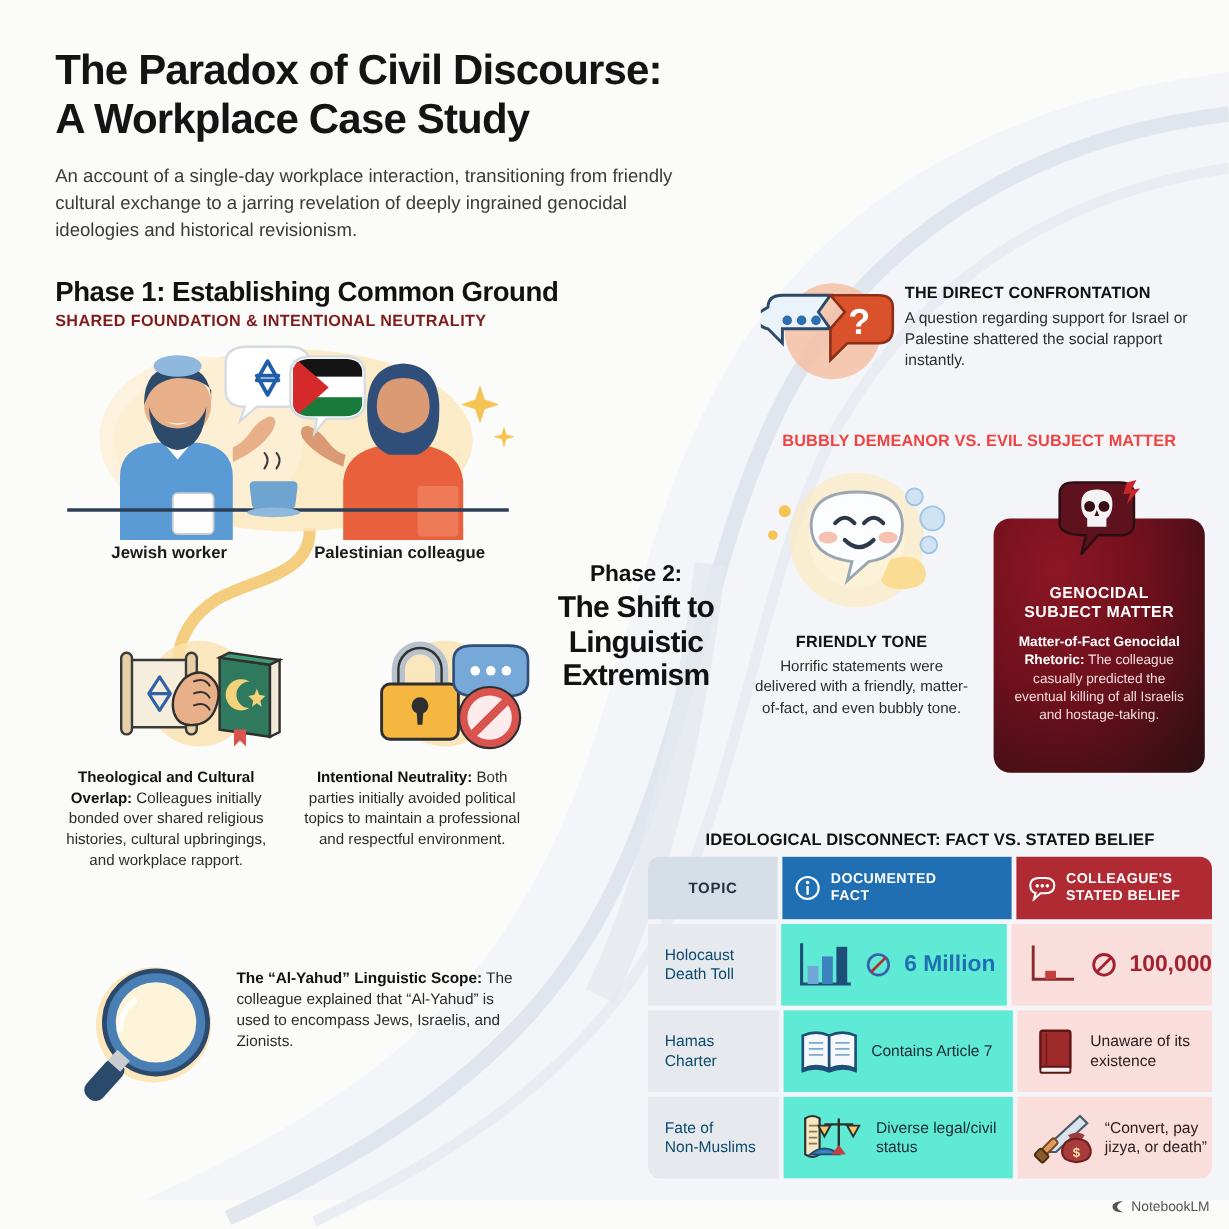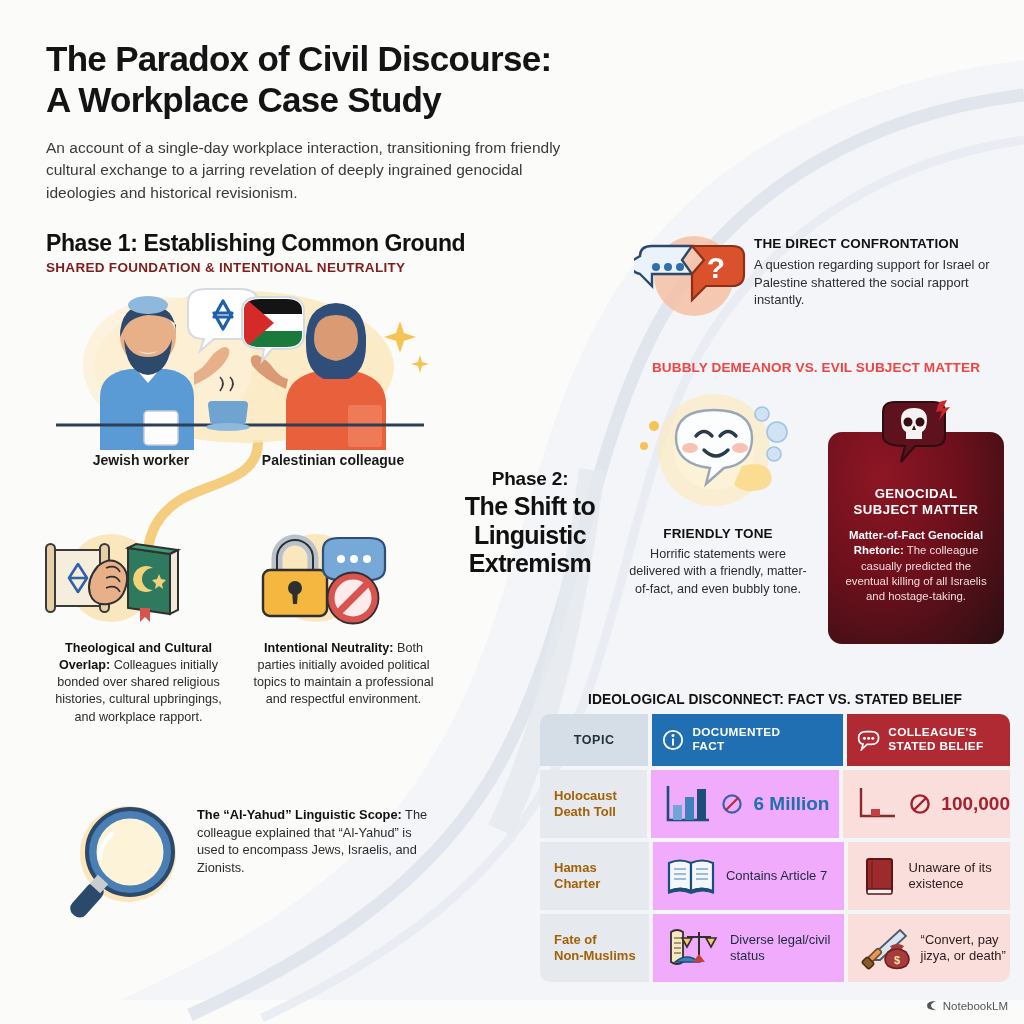--- a/index.html
+++ b/index.html
@@ -40,21 +40,21 @@
   .illus-caps {
     position: absolute; left: 48px; top: 452px; width: 384px;
     display: flex; z-index: 3;
   }
   .illus-caps span { font-size: 14px; font-weight: 600; color: #1a1a1a; }
   .cap-left { width: 186px; text-align: center; }
   .cap-right { width: 198px; text-align: center; }
 
   
   .col-pair { position: absolute; left: 36px; top: 520px; width: 410px; display: flex; z-index: 3; }
-  .col { width: 205px; display: flex; flex-direction: column; align-items: flex-start; }
+  .col { width: 205px; display: flex; flex-direction: column; align-items: flex-end; }
   .col-icon { width: 150px; height: 112px; position: relative; }
   .col-text {
     margin-top: 8px; font-size: 12.6px; line-height: 1.36;
     text-align: center; color: #2b2b2b; padding: 0 10px;
   }
   .col-text b { font-weight: 700; color: #111; }
 
   
   .mag-block { position: absolute; left: 52px; top: 792px; width: 390px; display: flex; z-index: 3; }
   .mag-icon { width: 145px; height: 140px; flex: 0 0 145px; }
@@ -120,23 +120,23 @@
     background: #1f6fb2; color: #fff; height: 52px; padding-left: 10px; gap: 8px;
   }
   .hdr-belief {
     background: #b02a33; color: #fff; height: 52px; padding-left: 10px; gap: 8px;
     border-radius: 0 10px 0 0;
   }
   .hdr-label { font-size: 11.8px; font-weight: 700; line-height: 1.18; letter-spacing: 0.35px; }
 
   .body-topic {
     background: #e6e9ed; height: 68px; padding-left: 14px;
-    font-size: 13px; font-weight: 700; line-height: 1.25; color: #a16207;
-  }
-  .body-fact  { background: #f0abfc; height: 68px; padding-left: 12px; gap: 9px; }
+    font-size: 13px; font-weight: 400; line-height: 1.25; color: #0c4a6e;
+  }
+  .body-fact  { background: #5eead4; height: 68px; padding-left: 12px; gap: 9px; }
   .body-belief{ background: #fadedc; height: 68px; padding-left: 12px; gap: 9px; }
   .cellval { font-size: 13px; line-height: 1.22; color: #1c2a38; }
   .cellval.big { font-size: 19px; font-weight: 700; color: #1f6fb2; }
   .cellval.bigred { font-size: 19px; font-weight: 700; color: #a32230; }
   .cellval.red { color: #2b1b1b; }
   .cellicon { flex: 0 0 auto; display: flex; align-items: center; }
 
   .trow:last-child .body-topic { border-radius: 0 0 0 10px; }
   .trow:last-child .body-belief { border-radius: 0 0 10px 0; }
 

